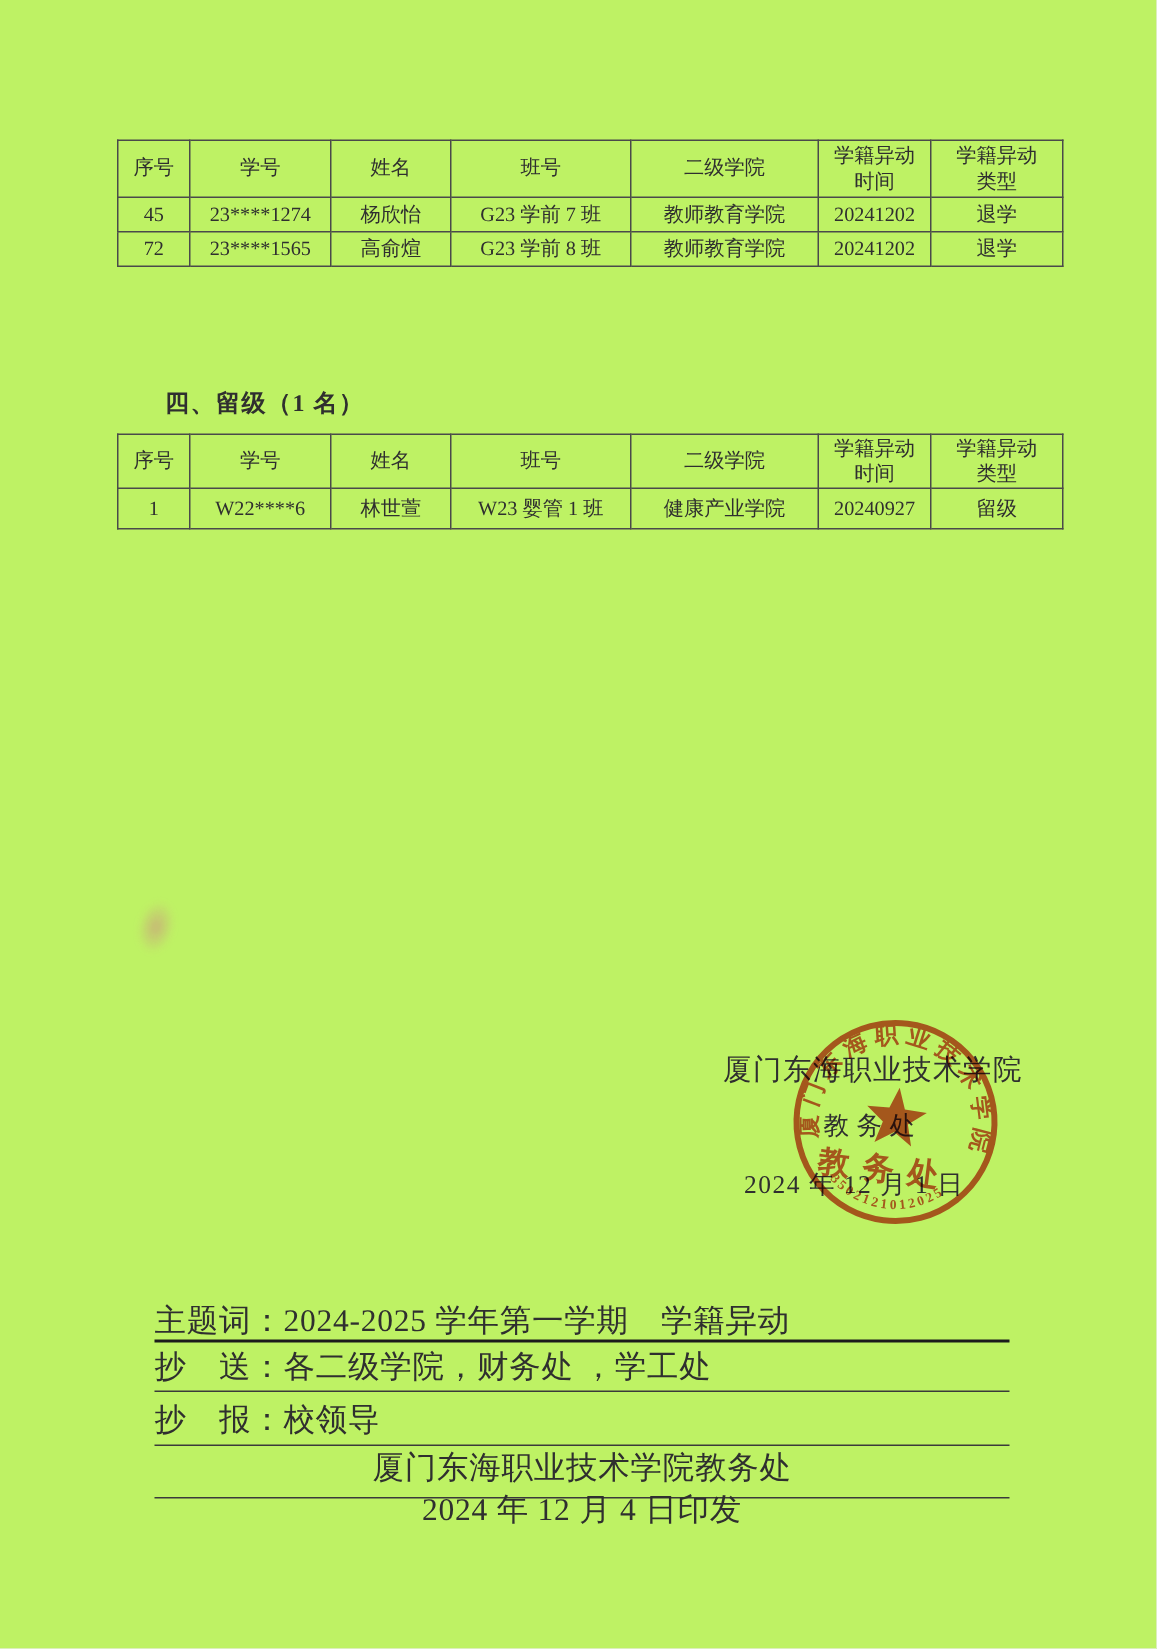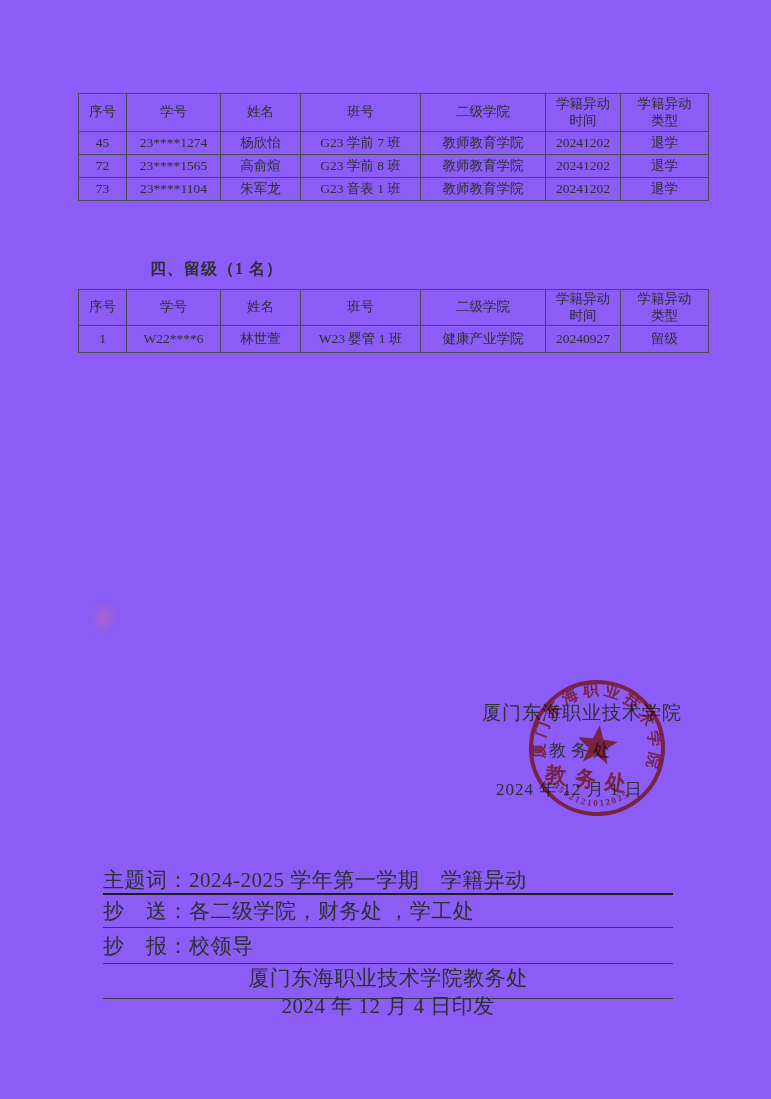--- a/index.html
+++ b/index.html
@@ -1,18 +1,18 @@
 <!DOCTYPE html>
 <html style="--seal-red: #d84a32; --ink: #2f2f2f;"><head>
 <meta charset="utf-8">
 <style>
   html,body{margin:0;padding:0;background:#e9e9e9;}
   .page{
     position:relative;width:771px;height:1099px;margin:0 auto;
-    background:#8b5cf6;overflow:hidden;
+    background:#bef264;overflow:hidden;
     font-family:"Liberation Serif","DejaVu Serif",serif;
     color:var(--ink,#2f2f2f);
   }
   
   table.roster{
     position:absolute;left:78px;border-collapse:collapse;table-layout:fixed;
     width:630px;background:transparent;
   }
   table.roster th, table.roster td{
     border:1.5px solid #4a4a4a;text-align:center;vertical-align:middle;
@@ -22,21 +22,20 @@
   #table-withdrawal{top:93px;}
   #table-withdrawal thead tr{height:38px;}
   #table-withdrawal tbody tr{height:23px;}
   #table-retention{top:289px;}
   #table-retention thead tr{height:36px;}
   #table-retention tbody tr{height:27px;}
   
   .section-heading{
     position:absolute;left:110px;top:259px;font-size:16px;font-weight:700;
     letter-spacing:1px;
-    margin-left:40px;
   }
   
   .smudge{
     position:absolute;left:92px;top:600px;width:24px;height:36px;
     background:radial-gradient(closest-side,rgba(210,110,140,.45),rgba(210,110,140,0));
     filter:blur(2px);transform:rotate(15deg);
   }
   
   .sig-org{
     position:absolute;left:470px;top:700px;width:224px;text-align:center;
@@ -107,29 +106,20 @@
         </tr>
         <tr>
           <td>72</td>
           <td>23****1565</td>
           <td>高俞煊</td>
           <td>G23 学前 8 班</td>
           <td>教师教育学院</td>
           <td>20241202</td>
           <td>退学</td>
         </tr>
-        <tr>
-          <td>73</td>
-          <td>23****1104</td>
-          <td>朱军龙</td>
-          <td>G23 音表 1 班</td>
-          <td>教师教育学院</td>
-          <td>20241202</td>
-          <td>退学</td>
-        </tr>
       </tbody>
   </table>
 
   <div class="section-heading">四、留级（1 名）</div>
 
   <table class="roster" id="table-retention">
     <colgroup>
       <col style="width:48px">
         <col style="width:94px">
         <col style="width:80px">

